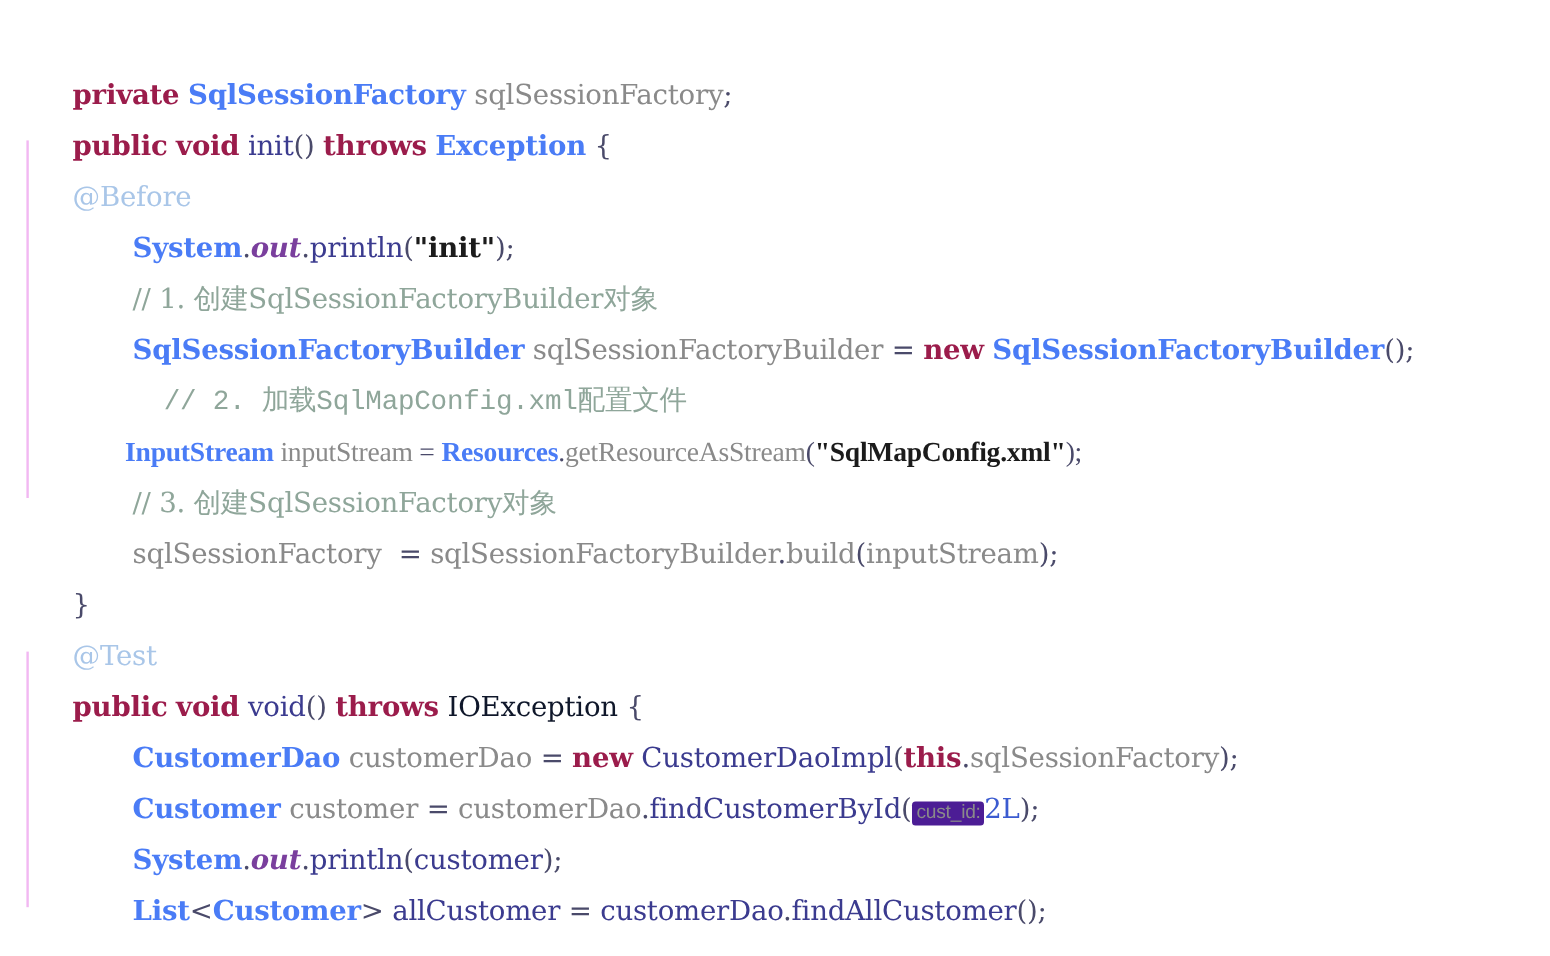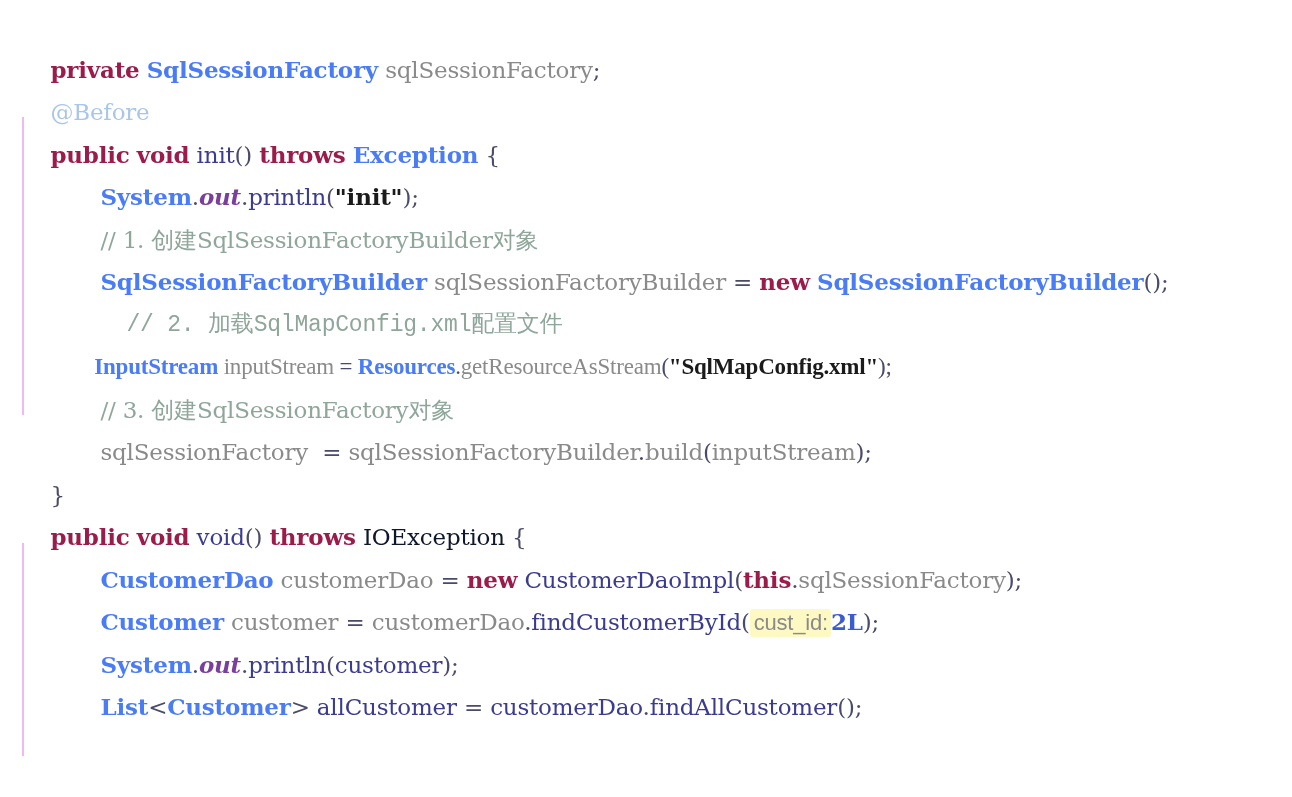--- a/index.html
+++ b/index.html
@@ -12,21 +12,21 @@
     height: 797px;
     overflow: hidden;
     font-family: "DejaVu Serif", serif;
   }
 
   #editor {
     position: relative;
     width: 1292px;
     height: 797px;
     background: #ffffff;
-    padding: 6px;
+    padding: 16px;
     box-sizing: border-box;
   }
 
   .code-line {
     position: relative;
     height: 42.5px;
     line-height: 42.5px;
     white-space: pre;
     font-family: "DejaVu Serif", serif;
     font-size: 23px;
@@ -46,50 +46,50 @@
   .kw        { color: #9b1c4b; font-weight: bold; }   
   .type      { color: #4a7cf6; font-weight: bold; }   
   .type-dim  { color: #0f172a; }                      
   .ident     { color: #8a8a8a; }                      
   .method    { color: #3b3b8f; }                      
   .plain     { color: #4a4a6a; }                      
   .comment   { color: #8fa69a; }                      
   .anno      { color: #a9c6e8; }                      
   .str       { color: #1b1b1b; font-weight: bold; }   
   .static-f  { color: #7a3f9d; font-style: italic; font-weight: bold; } 
-  .num       { color: #3b5bd0; font-weight: bold; }   
+  .num       { color: #3b5bd0; font-weight: normal; }   
   .paramhint {
-    background: #fef9c3;
+    background: #4c1d95;
     color: #8a8a8a;
     font-family: "Liberation Sans", sans-serif;
-    font-size: 22px;
+    font-size: 16px;
     padding: 1px 3px 2px 4px;
     border-radius: 3px;
   }
   .brace { color: #4a4a6a; }
 </style>
 </head>
 <body>
 
 <div id="editor">
 
   <div class="guide" style="top:117px; height:298px;"></div>
 
   <div class="guide" style="top:543px; height:213px;"></div>
 
   <div class="code-line" style="padding-left:16px;">
     <span class="kw">private</span><span class="plain"> </span><span class="type">SqlSessionFactory</span><span class="plain"> </span><span class="ident">sqlSessionFactory</span><span class="plain">;</span>
   </div>
 
   <div class="code-line" style="padding-left:16px;">
-    <span class="anno">@Before</span>
+    <span class="kw">public</span><span> </span><span class="kw">void</span><span> </span><span class="method">init</span><span class="plain">()</span><span> </span><span class="kw">throws</span><span> </span><span class="type">Exception</span><span> </span><span class="brace">{</span>
   </div>
 
   <div class="code-line" style="padding-left:16px;">
-    <span class="kw">public</span><span> </span><span class="kw">void</span><span> </span><span class="method">init</span><span class="plain">()</span><span> </span><span class="kw">throws</span><span> </span><span class="type">Exception</span><span> </span><span class="brace">{</span>
+    <span class="anno">@Before</span>
   </div>
 
   <div class="code-line" style="padding-left:66px;">
     <span class="type">System</span><span class="plain">.</span><span class="static-f">out</span><span class="plain">.</span><span class="method">println</span><span class="plain">(</span><span class="str">"init"</span><span class="plain">)</span><span class="plain">;</span>
   </div>
 
   <div class="code-line" style="padding-left:66px;">
     <span class="comment">// 1. 创建SqlSessionFactoryBuilder对象</span>
   </div>
 
@@ -110,20 +110,23 @@
   </div>
 
   <div class="code-line" style="padding-left:66px;">
     <span class="ident">sqlSessionFactory</span><span>  </span><span class="plain">=</span><span> </span><span class="ident">sqlSessionFactoryBuilder</span><span class="plain">.</span><span class="ident">build</span><span class="plain">(</span><span class="ident">inputStream</span><span class="plain">)</span><span class="plain">;</span>
   </div>
 
   <div class="code-line" style="padding-left:16px;">
     <span class="brace">}</span>
   </div>
 
+  <div class="code-line" style="padding-left:16px;">
+    <span class="anno">@Test</span>
+  </div>
 
   <div class="code-line" style="padding-left:16px;">
     <span class="kw">public</span><span> </span><span class="kw">void</span><span> </span><span class="method">void</span><span class="plain">()</span><span> </span><span class="kw">throws</span><span> </span><span class="type-dim">IOException</span><span> </span><span class="brace">{</span>
   </div>
 
   <div class="code-line" style="padding-left:66px;">
     <span class="type">CustomerDao</span><span> </span><span class="ident">customerDao</span><span> </span><span class="plain">=</span><span> </span><span class="kw">new</span><span> </span><span class="method">CustomerDaoImpl</span><span class="plain">(</span><span class="kw">this</span><span class="plain">.</span><span class="ident">sqlSessionFactory</span><span class="plain">)</span><span class="plain">;</span>
   </div>
 
   <div class="code-line" style="padding-left:66px;">

